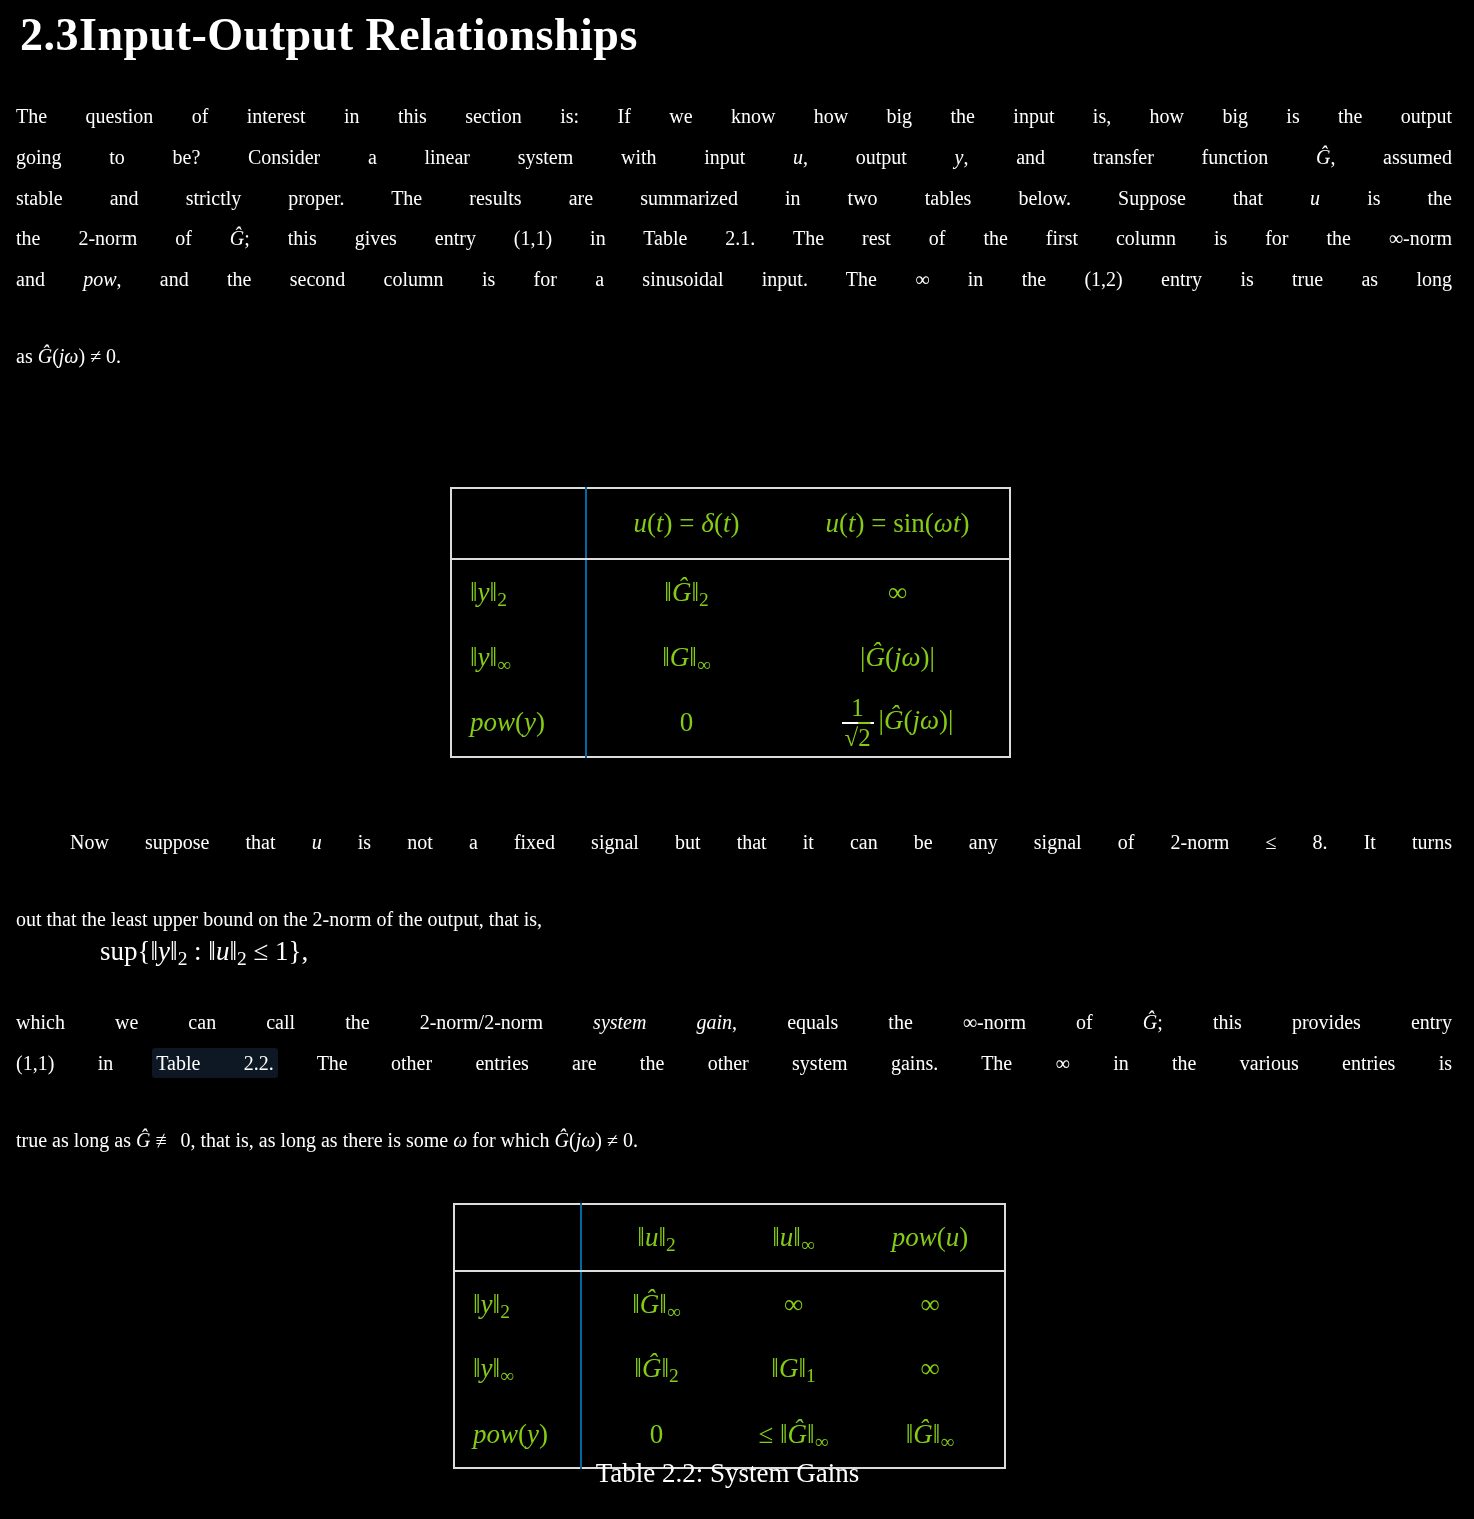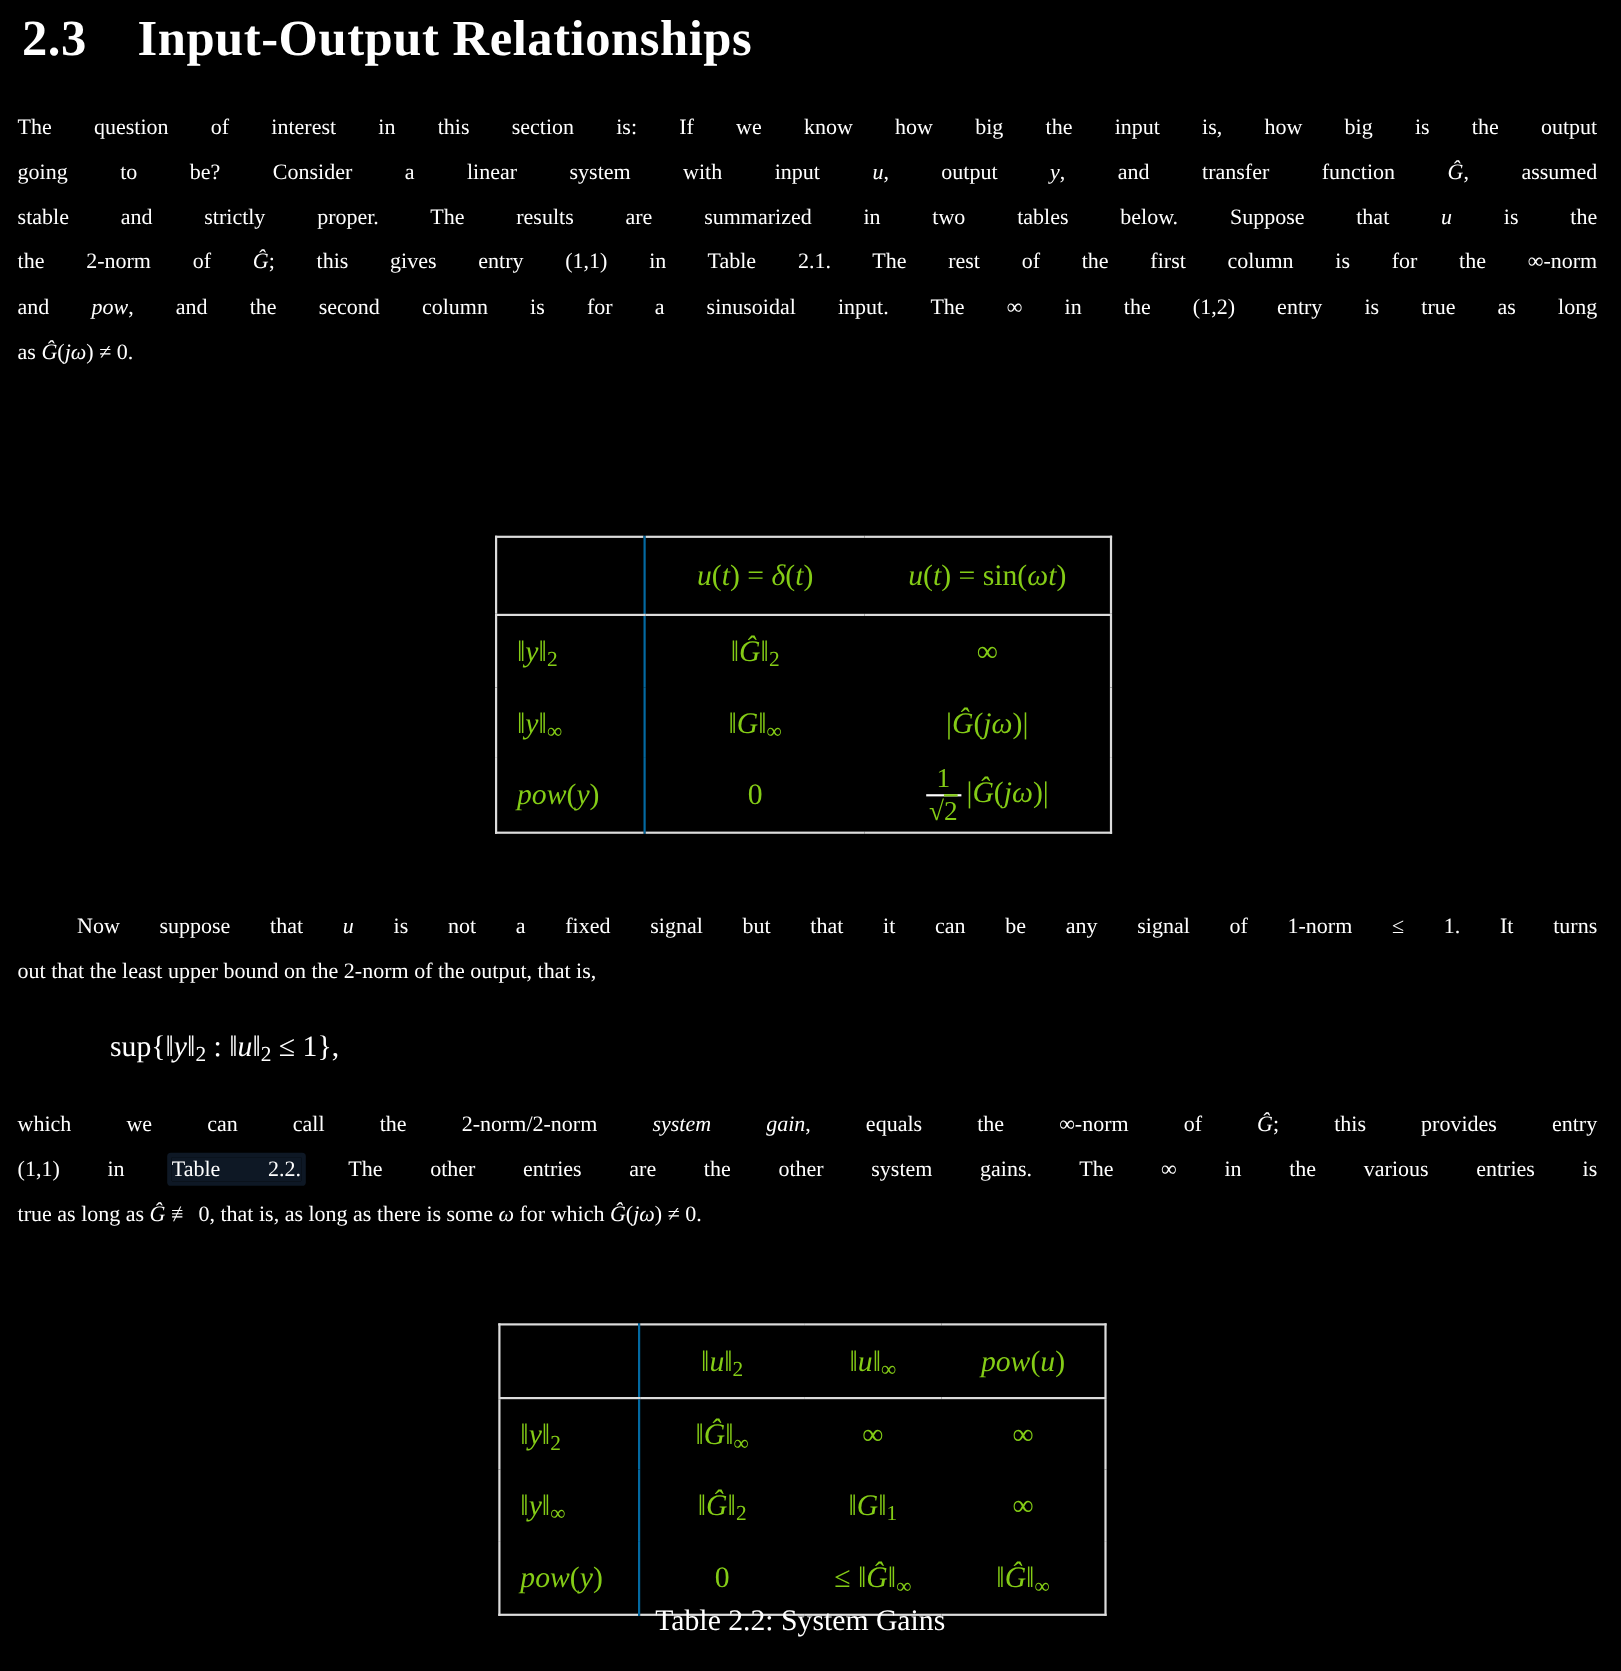--- a/index.html
+++ b/index.html
@@ -13,27 +13,27 @@
     width: 1474px; height: 1519px;
     background: #000;
     color: #fff;
     font-family: "Liberation Serif", "DejaVu Serif", "DejaVu Sans", serif;
   }
   .heading {
     position: absolute; left: 20px; top: 8px;
     font-size: 46px; font-weight: bold; letter-spacing: 0.5px;
     white-space: nowrap;
   }
-  .hnum { display: inline-block; margin-right: 46px; }
+  .hnum { display: inline-block; }
   .para {
     position: absolute; left: 16px; width: 1436px;
     font-size: 20px; line-height: 40.8px;
   }
   .line { text-align: justify; text-align-last: justify; white-space: normal; }
-  .line.lastline { text-align-last: left; }
+  .line.lastline { text-align-last: left; margin-top: 36px; }
   .line.ind { text-indent: 54px; }
   .si { font-style: italic; }
   .sr { font-style: normal; }
   .sov { text-decoration: overline; }
   .shl {
     background: #0e1825;
     box-shadow: 0 0 0 4px #0e1825;
     border-radius: 1px;
   }
   sub {
@@ -129,21 +129,21 @@
     <tr style="height:68px">
       <td class="lbl"><span class="si">pow</span><span class="sr">(</span><span class="si">y</span><span class="sr">)</span></td>
       <td><span class="sr">0</span></td>
       <td><span class="frac"><span class="fnum"><span class="sr">1</span></span><span class="fden"><span class="sr">√</span><span class="sov">2</span></span></span><span class="sr">|</span><span class="si">Ĝ</span><span class="sr">(</span><span class="si">jω</span><span class="sr">)|</span></td>
     </tr>
   </tbody>
     </table>
 
 
   <div class="para" style="top:822px;">
-      <div class="line ind"><span class="sr">Now suppose that </span><span class="si">u</span><span class="sr"> is not a fixed signal but that it can be any signal of 1-norm ≤ 1. It turns</span></div>
+      <div class="line ind"><span class="sr">Now suppose that </span><span class="si">u</span><span class="sr"> is not a fixed signal but that it can be any signal of 2-norm ≤ 8. It turns</span></div>
       <div class="line lastline"><span class="sr">out that the least upper bound on the 2-norm of the output, that is,</span></div>
     </div>
 
   <div class="equation"><span class="sr">sup{‖</span><span class="si">y</span><span class="sr">‖</span><sub>2</sub><span class="sr"> : ‖</span><span class="si">u</span><span class="sr">‖</span><sub>2</sub><span class="sr"> ≤ 1},</span></div>
 
   <div class="para" style="top:1002px;">
       <div class="line"><span class="sr">which we can call the 2-norm/2-norm </span><span class="si">system gain</span><span class="sr">, equals the ∞-norm of </span><span class="si">Ĝ</span><span class="sr">; this provides entry</span></div>
       <div class="line"><span class="sr">(1,1) in </span><span class="shl">Table 2.2.</span><span class="sr"> The other entries are the other system gains. The ∞ in the various entries is</span></div>
       <div class="line lastline"><span class="sr">true as long as </span><span class="si">Ĝ</span><span class="sr"> ≢ 0, that is, as long as there is some </span><span class="si">ω</span><span class="sr"> for which </span><span class="si">Ĝ</span><span class="sr">(</span><span class="si">jω</span><span class="sr">) ≠ 0.</span></div>
     </div>

